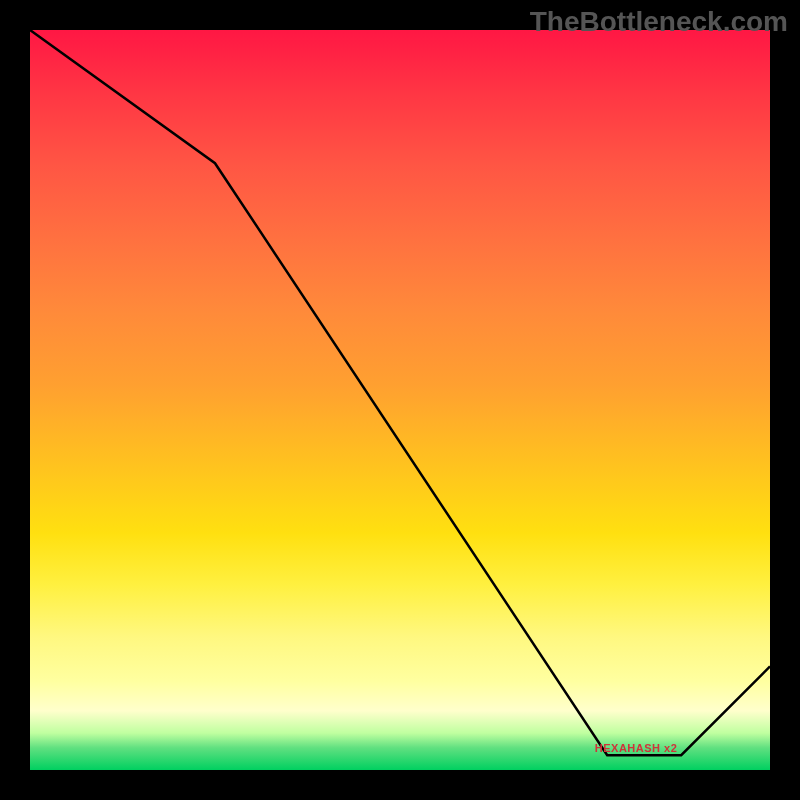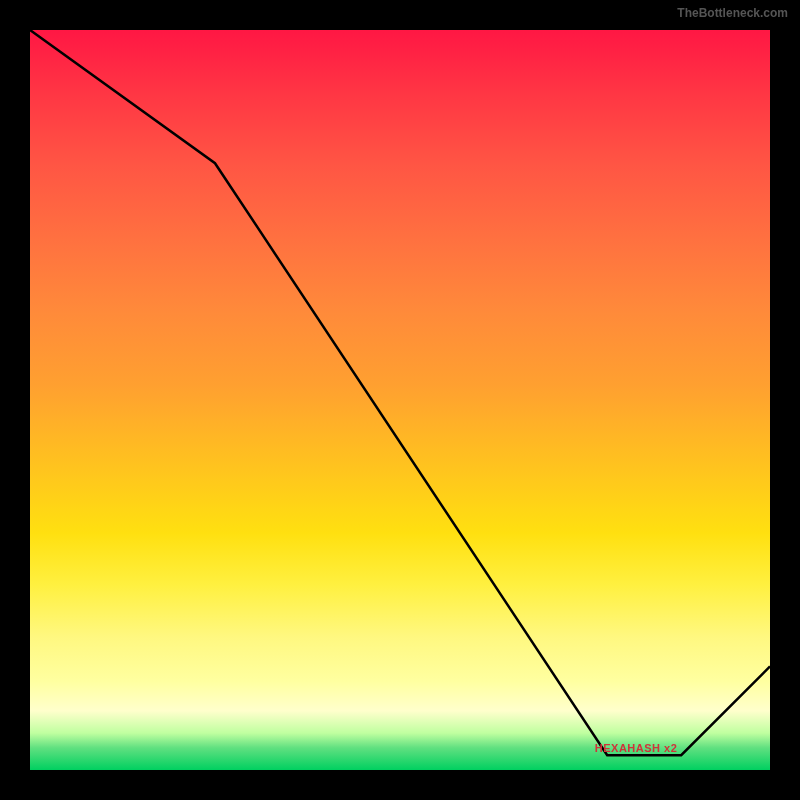--- a/index.html
+++ b/index.html
@@ -8,21 +8,21 @@
     height: 800px;
     background: #000;
     position: relative;
     font-family: Arial, sans-serif;
   }
   .watermark {
     position: absolute;
     top: 6px;
     right: 12px;
     color: #555;
-    font-size: 12px;
+    font-size: 28px;
     font-weight: bold;
     z-index: 10;
   }
   .plot-area {
     position: absolute;
     left: 30px;
     top: 30px;
     width: 740px;
     height: 740px;
     background: linear-gradient(to bottom,

